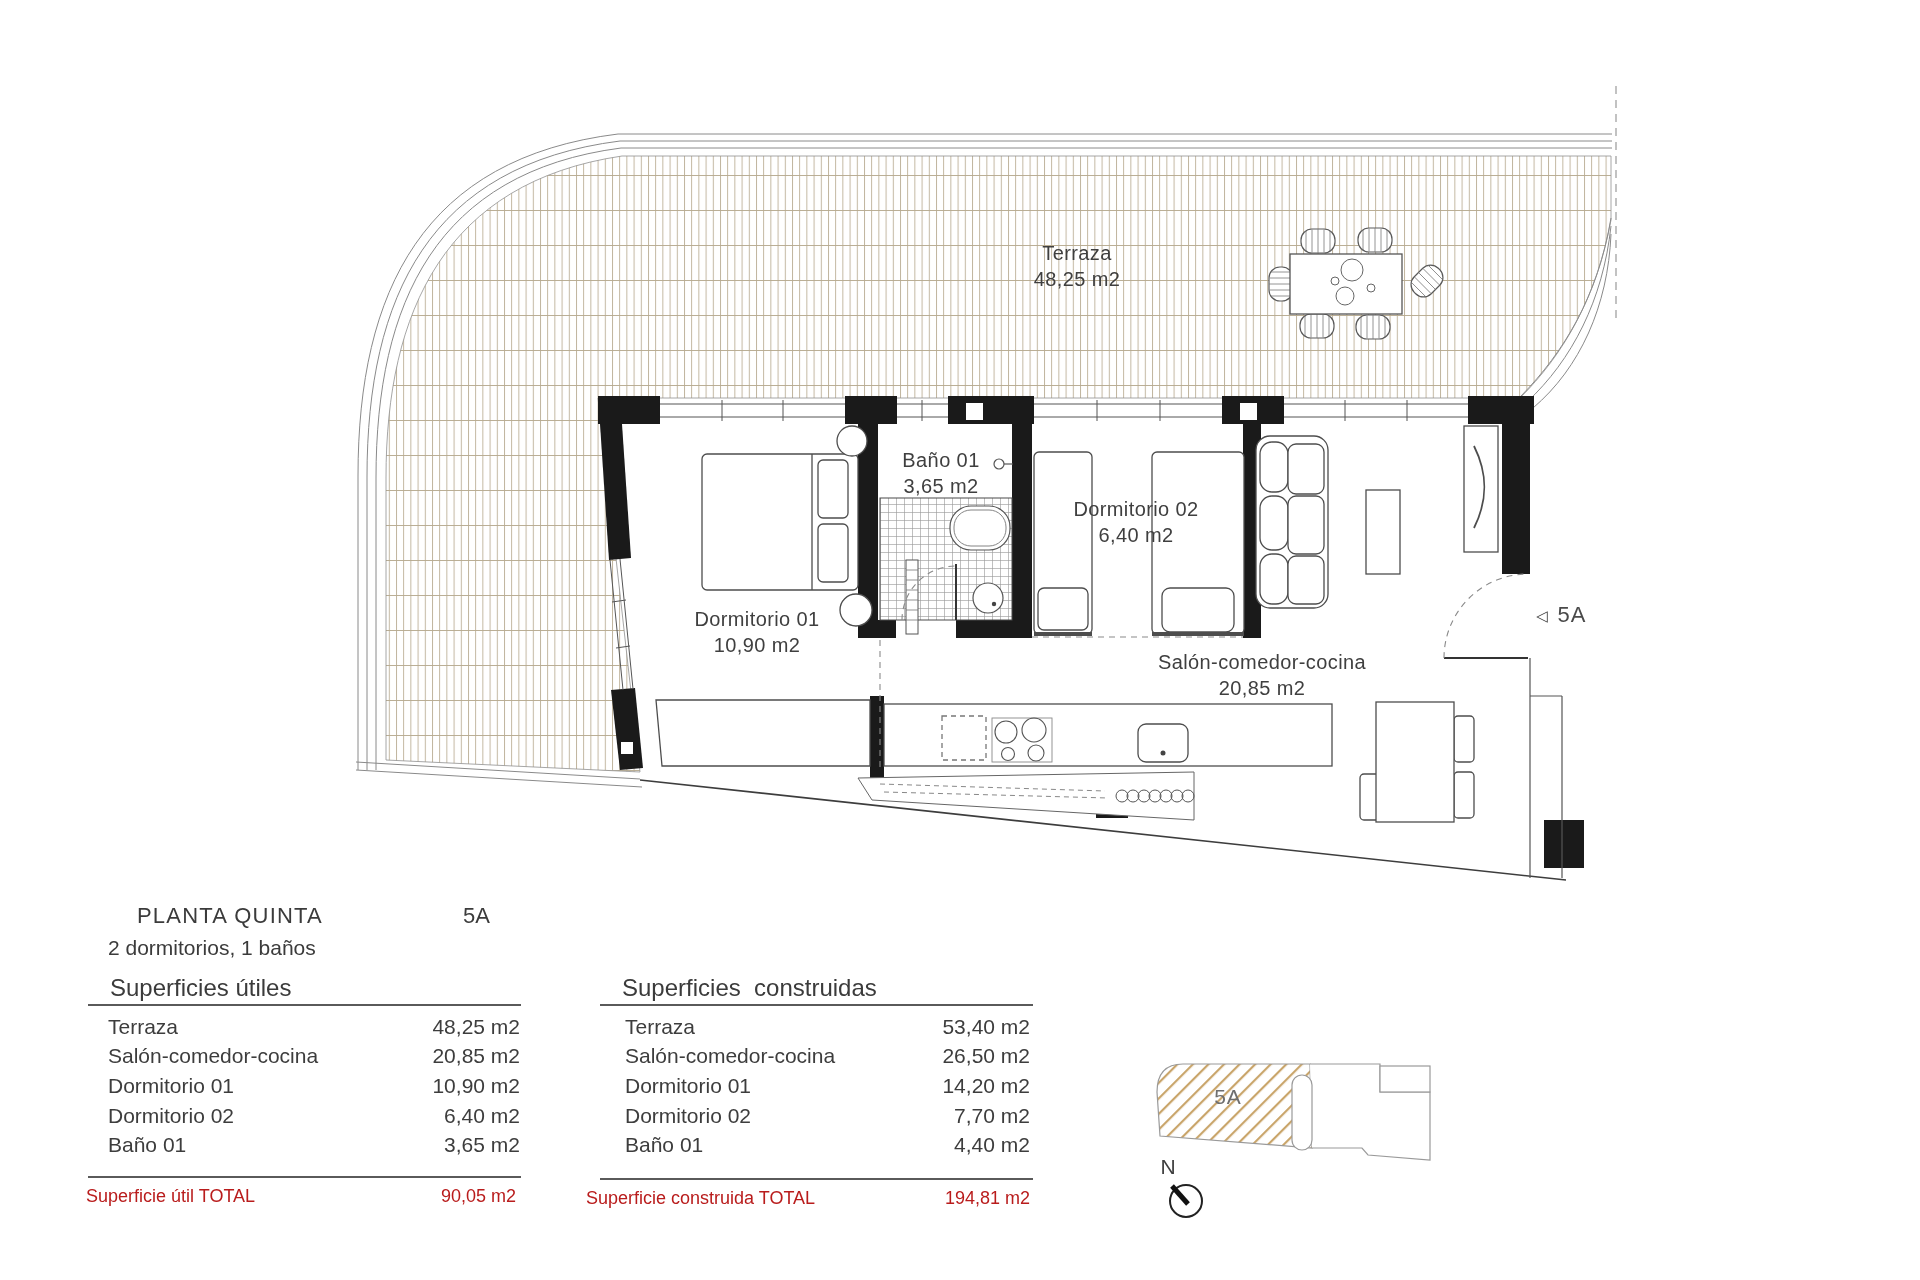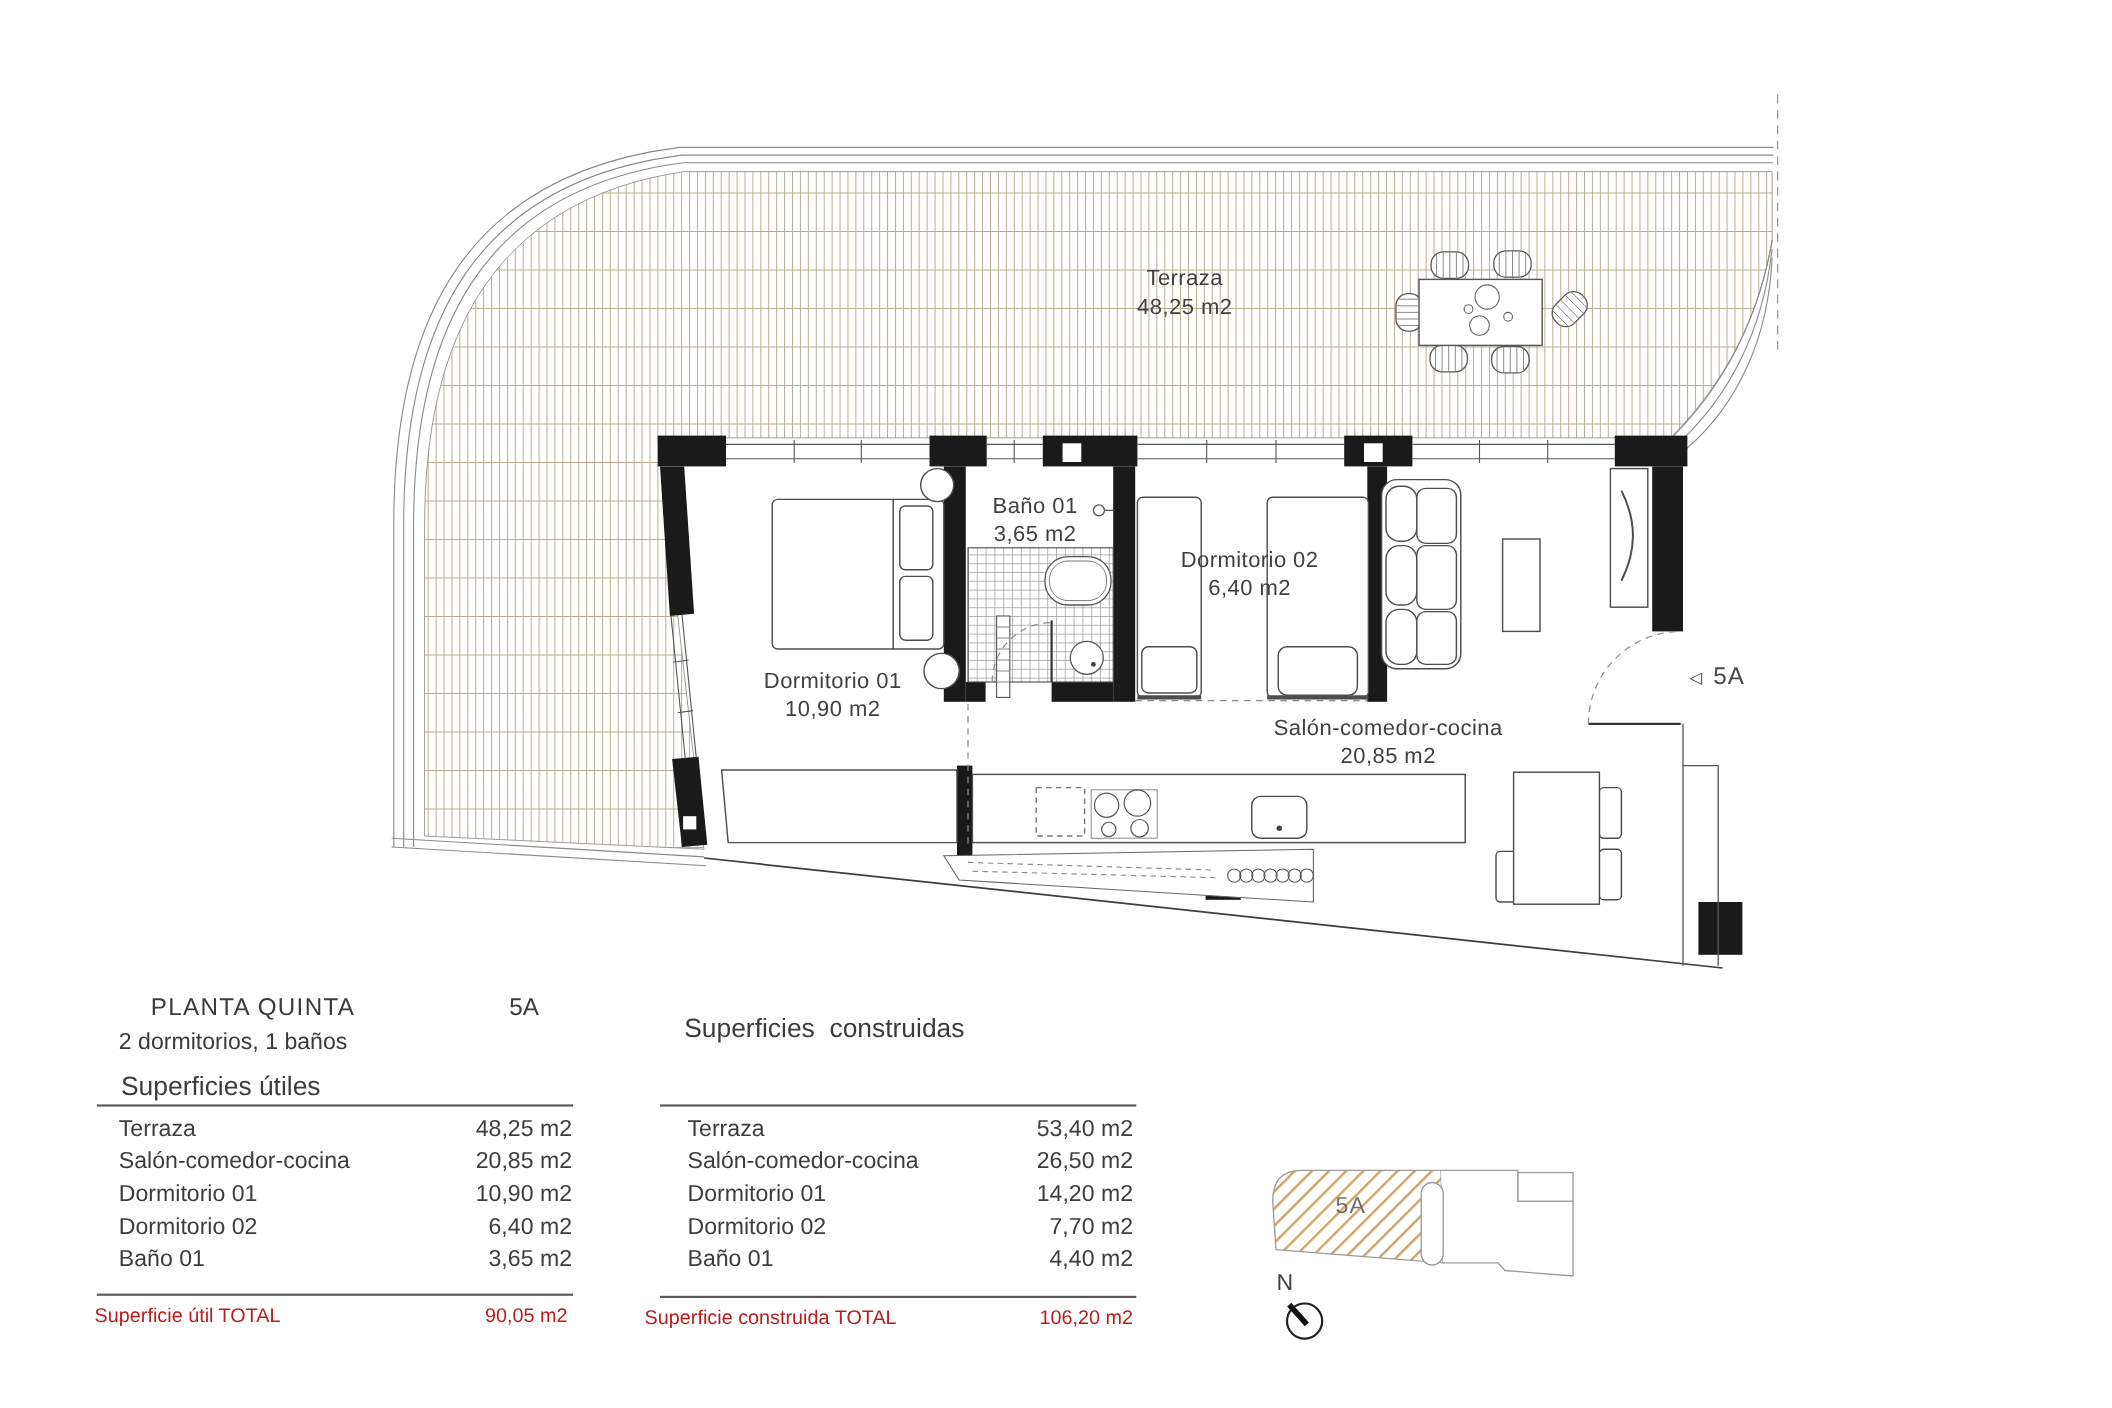--- a/index.html
+++ b/index.html
@@ -308,21 +308,21 @@
         </div>
       </div>
     <div class="rule" style="left:88px;top:1176px;width:433px;"></div>
     <div class="total-row" style="left:86px;top:1186px;width:430px;">
       <span>Superficie útil TOTAL</span>
       <span>90,05 m2</span>
     </div>
   </div>
 
   <div>
-    <div class="abs t-head" style="left:622px;top:922px;">Superficies  construidas</div>
+    <div class="abs t-head" style="left:622px;top:974px;">Superficies  construidas</div>
     <div class="rule" style="left:600px;top:1004px;width:433px;"></div>
     <div class="rows" style="left:625px;top:1012px;width:405px;">
 
         <div class="trow">
           <span class="l">Terraza</span>
           <span class="v">53,40 m2</span>
         </div>
 
         <div class="trow">
           <span class="l">Salón-comedor-cocina</span>
@@ -340,20 +340,20 @@
         </div>
 
         <div class="trow">
           <span class="l">Baño 01</span>
           <span class="v">4,40 m2</span>
         </div>
       </div>
     <div class="rule" style="left:600px;top:1178px;width:433px;"></div>
     <div class="total-row" style="left:586px;top:1188px;width:444px;">
       <span>Superficie construida TOTAL</span>
-      <span>106,20 m2</span>
+      <span>194,81 m2</span>
     </div>
   </div>
 
   <div class="kp-5a">5A</div>
   <div class="kp-n">N</div>
 
 </div>
 
 </body></html>

